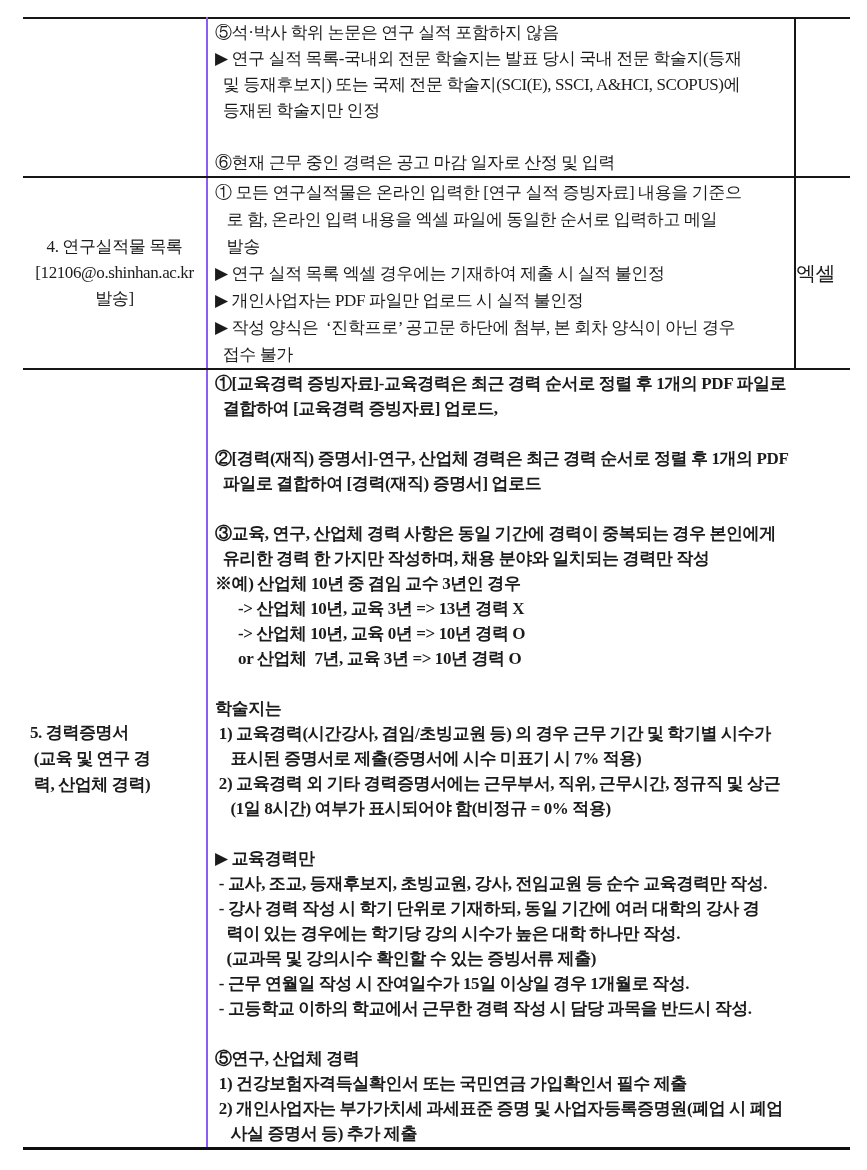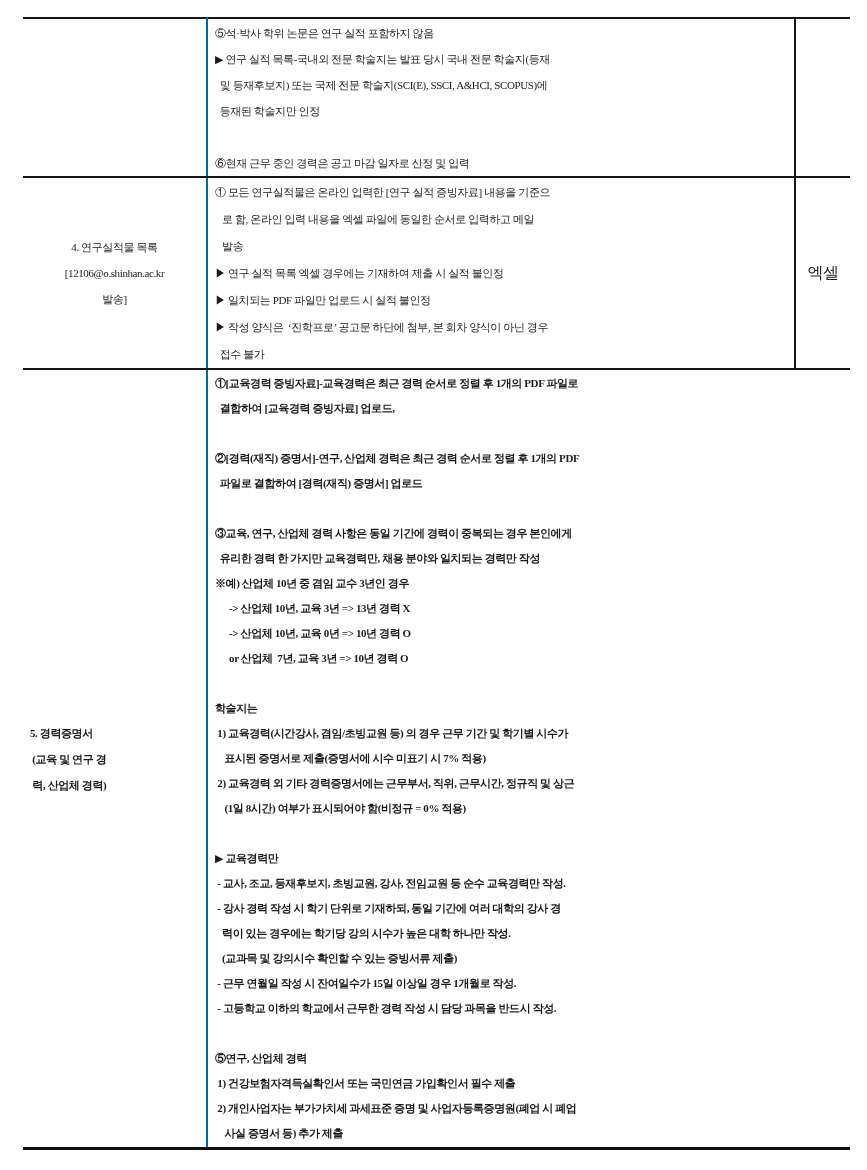--- a/index.html
+++ b/index.html
@@ -11,37 +11,37 @@
   .doc-table{
     position:absolute;left:23px;top:17px;width:827px;
     border-collapse:collapse;table-layout:fixed;
   }
   col.c-label{width:184px;}
   col.c-content{width:588px;}
   col.c-extra{width:55px;}
   td{border:0;padding:0;vertical-align:top;overflow:hidden;}
   
   tr.r1 td{border-top:2px solid #161616;border-bottom:2px solid #161616;height:156px;}
-  tr.r2 td{border-bottom:2px solid #161616;height:189px;font-family:Liberation Serif, serif;}
+  tr.r2 td{border-bottom:2px solid #161616;height:189px;}
   tr.r3 td{border-bottom:3px solid #0e0e0e;height:776px;}
   
-  td.label{border-right:2px solid #0369a1;}
+  td.label{border-right:2px solid #8b5cf6;}
   tr.r1 td.content, tr.r2 td.content{border-right:2px solid #161616;}
   .content{padding:1px 0 0 7px;}
   .line{
-    white-space:pre;font-size:11px;letter-spacing:-0.4px;
+    white-space:pre;font-size:17px;letter-spacing:-0.4px;
   }
   tr.r1 .line{height:26px;line-height:26px;}
   tr.r2 .line{height:27px;line-height:27px;}
   tr.r3 .line{height:25px;line-height:25px;font-weight:bold;}
   td.label{vertical-align:middle;}
   tr.r2 td.label{text-align:center;}
   tr.r3 td.label{text-align:left;padding-left:7px;margin-top:8px;}
   td.label .line{height:26px;line-height:26px;}
-  td.extra{vertical-align:middle;text-align:center;font-size:16px;letter-spacing:-0.4px;}
+  td.extra{vertical-align:middle;text-align:left;font-size:20px;letter-spacing:-0.4px;}
 </style>
 </head>
 <body>
 
 <div>
   <table class="doc-table">
     <colgroup>
       <col class="c-label">
         <col class="c-content">
         <col class="c-extra">
@@ -63,41 +63,41 @@
       <td class="label">
             <div class="line">4. 연구실적물 목록</div>
             <div class="line">[12106@o.shinhan.ac.kr</div>
             <div class="line">발송]</div>
           </td>
       <td class="content">
             <div class="line">① 모든 연구실적물은 온라인 입력한 [연구 실적 증빙자료] 내용을 기준으</div>
             <div class="line">   로 함, 온라인 입력 내용을 엑셀 파일에 동일한 순서로 입력하고 메일</div>
             <div class="line">   발송</div>
             <div class="line">▶ 연구 실적 목록 엑셀 경우에는 기재하여 제출 시 실적 불인정</div>
-            <div class="line">▶ 일치되는 PDF 파일만 업로드 시 실적 불인정</div>
+            <div class="line">▶ 개인사업자는 PDF 파일만 업로드 시 실적 불인정</div>
             <div class="line">▶ 작성 양식은  ‘진학프로’ 공고문 하단에 첨부, 본 회차 양식이 아닌 경우</div>
             <div class="line">  접수 불가</div>
           </td>
       <td class="extra">엑셀</td>
     </tr>
     <tr class="r3">
       <td class="label">
             <div class="line">5. 경력증명서</div>
             <div class="line"> (교육 및 연구 경</div>
             <div class="line"> 력, 산업체 경력)</div>
           </td>
       <td class="content" colspan="2">
             <div class="line">①[교육경력 증빙자료]-교육경력은 최근 경력 순서로 정렬 후 1개의 PDF 파일로</div>
             <div class="line">  결합하여 [교육경력 증빙자료] 업로드,</div>
             <div class="line"></div>
             <div class="line">②[경력(재직) 증명서]-연구, 산업체 경력은 최근 경력 순서로 정렬 후 1개의 PDF</div>
             <div class="line">  파일로 결합하여 [경력(재직) 증명서] 업로드</div>
             <div class="line"></div>
             <div class="line">③교육, 연구, 산업체 경력 사항은 동일 기간에 경력이 중복되는 경우 본인에게</div>
-            <div class="line">  유리한 경력 한 가지만 교육경력만, 채용 분야와 일치되는 경력만 작성</div>
+            <div class="line">  유리한 경력 한 가지만 작성하며, 채용 분야와 일치되는 경력만 작성</div>
             <div class="line">※예) 산업체 10년 중 겸임 교수 3년인 경우</div>
             <div class="line">      -&gt; 산업체 10년, 교육 3년 =&gt; 13년 경력 X</div>
             <div class="line">      -&gt; 산업체 10년, 교육 0년 =&gt; 10년 경력 O</div>
             <div class="line">      or 산업체  7년, 교육 3년 =&gt; 10년 경력 O</div>
             <div class="line"></div>
             <div class="line">학술지는</div>
             <div class="line"> 1) 교육경력(시간강사, 겸임/초빙교원 등) 의 경우 근무 기간 및 학기별 시수가</div>
             <div class="line">    표시된 증명서로 제출(증명서에 시수 미표기 시 7% 적용)</div>
             <div class="line"> 2) 교육경력 외 기타 경력증명서에는 근무부서, 직위, 근무시간, 정규직 및 상근</div>
             <div class="line">    (1일 8시간) 여부가 표시되어야 함(비정규 = 0% 적용)</div>

